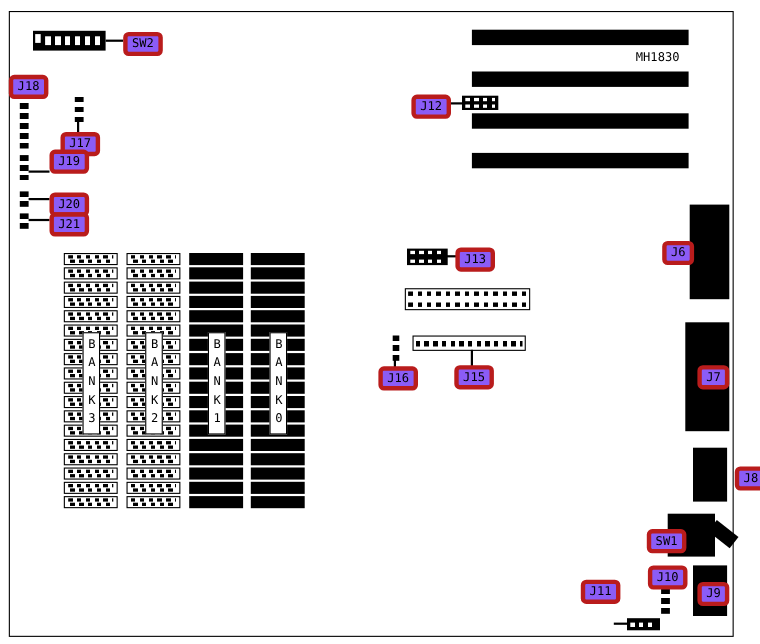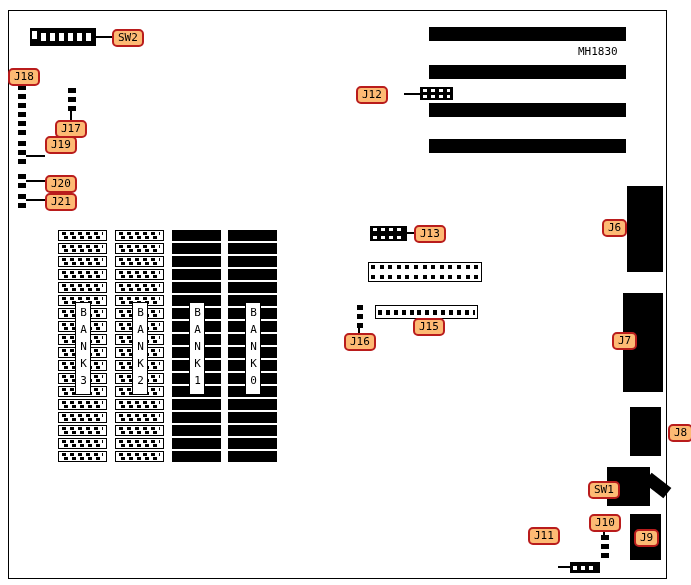--- a/index.html
+++ b/index.html
@@ -7,21 +7,21 @@
     position: relative; width: 691px; height: 585px; background: #ffffff;
     font-family: "DejaVu Sans Mono", "Liberation Mono", monospace; color:#000;
     overflow: hidden;
   }
   .board {
     position: absolute; left: 8px; top: 10px; width: 657px; height: 567px;
     border: 1px solid #000;
   }
   
   .label {
-    position: absolute; background: #fdba74; border: 2px solid #b91c1c; border-radius: 5px;
+    position: absolute; background: #8b5cf6; border: 4px solid #b91c1c; border-radius: 5px;
     font-size: 11px; line-height: 14px; height: 14px; padding: 0 4px;
     white-space: nowrap; z-index: 6; text-align:center;
   }
   
   .wire { position: absolute; background: #000; z-index: 4; }
   
   .dip { position: absolute; left: 30px; top: 28px; width: 66px; height: 18px; background: #000; }
   .dip .notch { position: absolute; left: 2px; top: 3px; width: 5px; height: 8px; background: #fff; }
   .dip .keys {
     position: absolute; left: 11px; top: 5px; right: 4px; bottom: 5px;
@@ -127,21 +127,21 @@
   <div class="label" style="left:45px;top:193px">J21</div>
 
   <div class="slots-wrap">
       <div class="slot" style="top: 0px;"></div>
       <div class="slot" style="top: 38px;"></div>
       <div class="slot" style="top: 76px;"></div>
       <div class="slot" style="top: 112px;"></div>
     </div>
   <div class="model">MH1830</div>
 
-  <div class="label" style="left:356px;top:86px">J12</div>
+  <div class="label" style="left:374px;top:86px">J12</div>
   <div class="wire" style="left:404px;top:93px;width:17px;height:2px"></div>
   <div class="pinblock" style="left:420px;top:87px;width:33px;height:13px"></div>
 
   <div class="bank" style="left:58px">
     <div class="bank-label">BANK3</div>
   <div class="chip outline"></div>
       <div class="chip outline"></div>
       <div class="chip outline"></div>
       <div class="chip outline"></div>
       <div class="chip outline"></div>
@@ -228,27 +228,27 @@
   <div class="label" style="left:414px;top:225px">J13</div>
 
   <div class="header2"></div>
 
   <div class="vpins" style="left:357px;top:305px;height:23px;width:6px"></div>
   <div class="wire" style="left:358px;top:327px;width:2px;height:7px"></div>
   <div class="label" style="left:344px;top:333px">J16</div>
 
   <div class="header1"></div>
   <div class="wire" style="left:428px;top:318px;width:2px;height:17px"></div>
-  <div class="label" style="left:413px;top:318px">J15</div>
+  <div class="label" style="left:413px;top:332px">J15</div>
 
   <div class="port" style="left:627px;top:186px;width:36px;height:86px"></div>
   <div class="label" style="left:602px;top:219px">J6</div>
 
   <div class="port" style="left:623px;top:293px;width:40px;height:99px"></div>
-  <div class="label" style="left:612px;top:332px">J7</div>
+  <div class="label" style="left:634px;top:332px">J7</div>
 
   <div class="port" style="left:630px;top:407px;width:31px;height:49px"></div>
   <div class="label" style="left:668px;top:424px">J8</div>
 
   <div class="lever"></div>
   <div class="port" style="left:607px;top:467px;width:43px;height:39px"></div>
   <div class="label" style="left:588px;top:481px">SW1</div>
 
   <div class="port" style="left:630px;top:514px;width:31px;height:46px"></div>
   <div class="label" style="left:634px;top:529px">J9</div>

